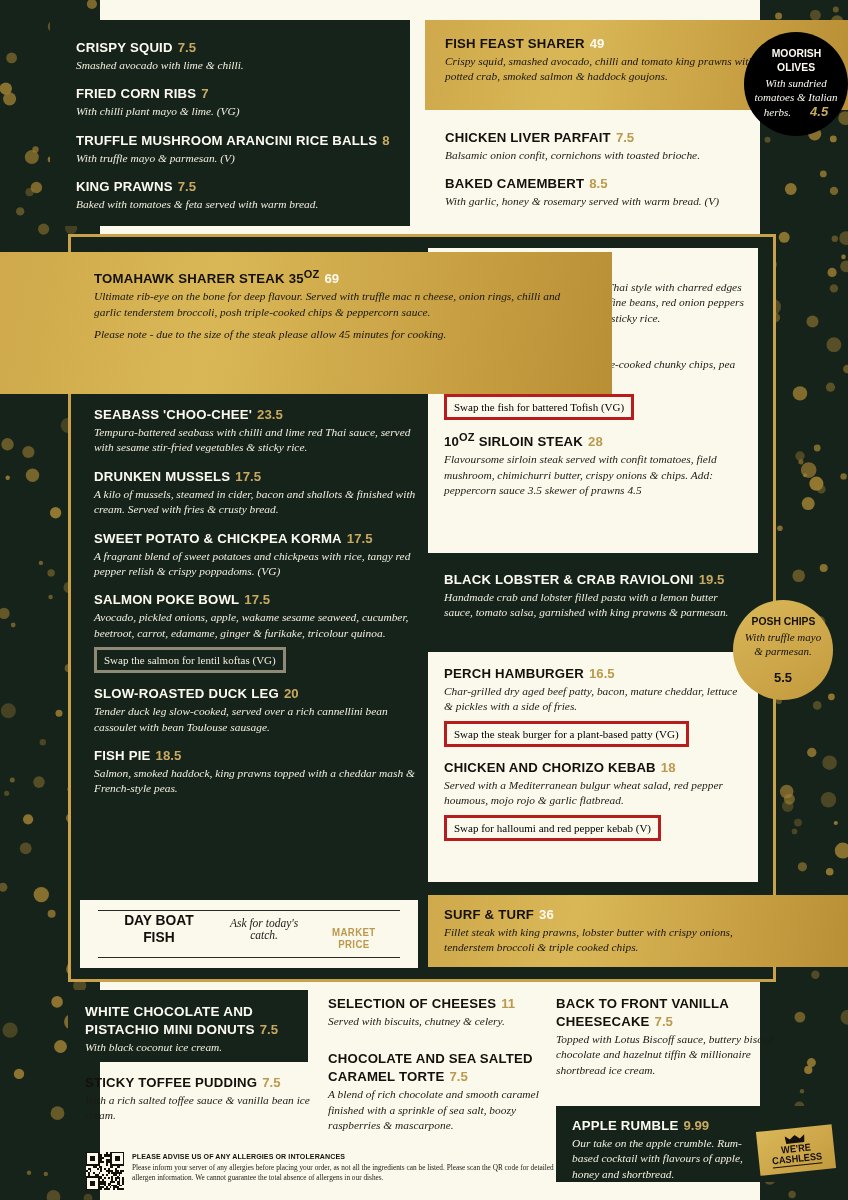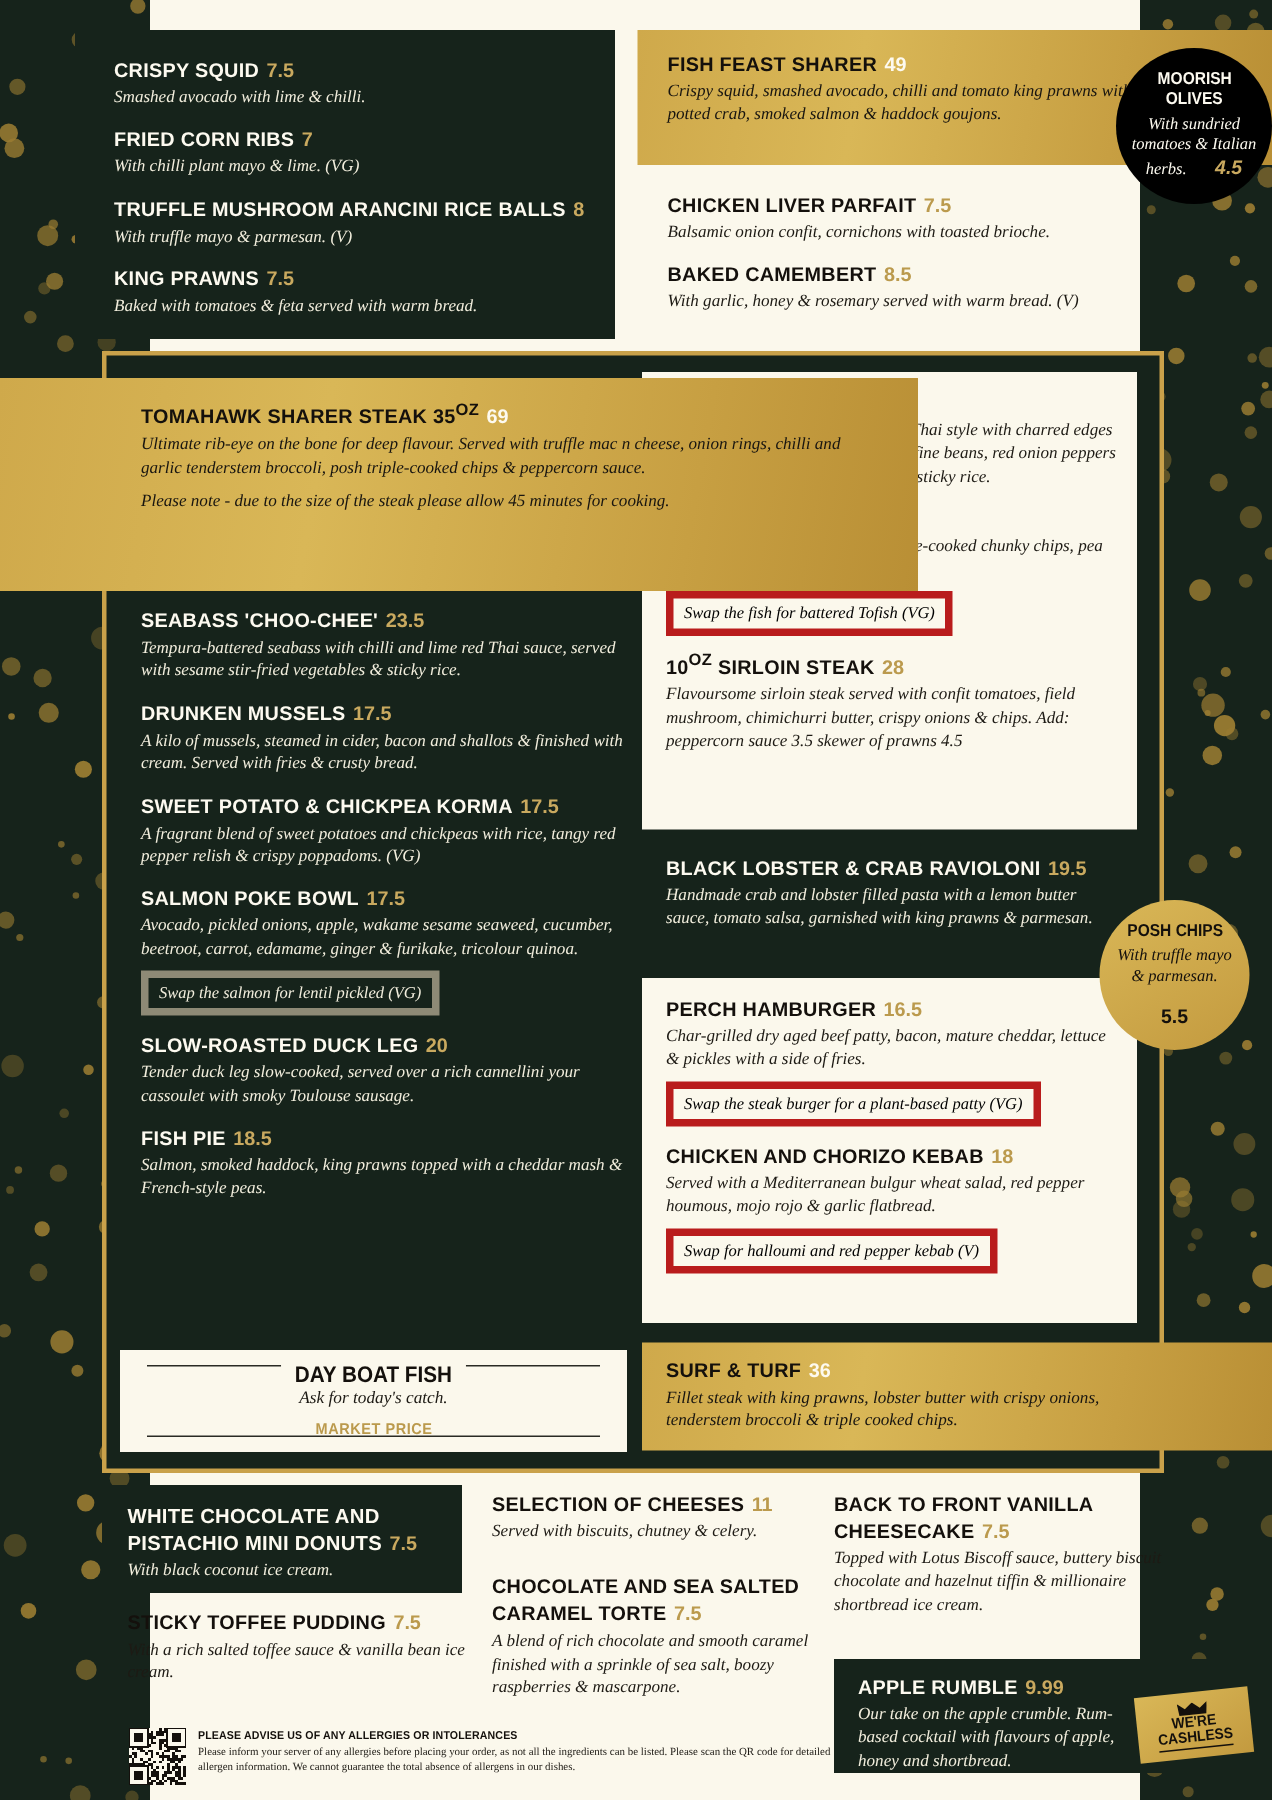--- a/index.html
+++ b/index.html
@@ -46,23 +46,22 @@
   }
   .sup { font-size: 11px; vertical-align: super; }
   .desc {
     font-family: "Liberation Serif", serif;
     font-style: italic;
     font-size: 11.4px;
     line-height: 1.35;
   }
   .swap {
     font-family: "Liberation Serif", serif;
-    font-style: italic;
     font-size: 11px;
-    border: 5px solid #b91c1c;
+    border: 3px solid #b91c1c;
     padding: 4px 7px;
     margin-top: 6px;
     display: inline-block;
   }
 
   
   .on-dark .dish-name { color: #fdfaf0; }
   .on-dark .desc { color: #f2eedd; }
   .on-dark .price { color: #c9a95f; }
   .on-dark .swap { color: #f2eedd; border-color: #8e8a76; }
@@ -160,21 +159,21 @@
     position: absolute; left: 428px; top: 895px; width: 420px; height: 72px;
     z-index: 6; padding: 10px 14px 0 16px;
   }
 
   .dayboat {
     position: absolute; left: 80px; top: 900px; width: 338px; height: 68px;
     background: #fbf8ec; z-index: 6; display:flex; align-items:center; justify-content:center;
   }
   .dayboat-inner {
     width: 302px; height: 48px; position: relative; text-align: center;
-    display: flex; flex-direction: column; align-items: center; justify-content: center;
+    display: flex; flex-direction: row; align-items: center; justify-content: center;
   }
   .dayboat-inner::before, .dayboat-inner::after {
     content: ""; position: absolute; left: 0; right: 0; height: 1px; background: #2a2a24;
   }
   .dayboat-inner::before { top: 0; }
   .dayboat-inner::after  { bottom: 0; }
   .db-title {
     font-family: "Liberation Sans", sans-serif; font-weight: bold; font-size: 15px;
     text-transform: uppercase; color: #14100c; background: #fbf8ec;
     padding: 0 10px; position: relative; top: -6px; transform: scaleX(.92);
@@ -487,25 +486,25 @@
     <span class="namewrap"><span class="dish-name">DRUNKEN MUSSELS</span><span class="price">17.5</span></span>
     <div class="desc">A kilo of mussels, steamed in cider, bacon and shallots &amp; finished with cream. Served with fries &amp; crusty bread.</div>
   </div>
   <div class="dish">
     <span class="namewrap"><span class="dish-name">SWEET POTATO &amp; CHICKPEA KORMA</span><span class="price">17.5</span></span>
     <div class="desc">A fragrant blend of sweet potatoes and chickpeas with rice, tangy red pepper relish &amp; crispy poppadoms. (VG)</div>
   </div>
   <div class="dish">
     <span class="namewrap"><span class="dish-name">SALMON POKE BOWL</span><span class="price">17.5</span></span>
     <div class="desc">Avocado, pickled onions, apple, wakame sesame seaweed, cucumber, beetroot, carrot, edamame, ginger &amp; furikake, tricolour quinoa.</div>
-    <div class="swap">Swap the salmon for lentil pickled (VG)</div>
+    <div class="swap">Swap the salmon for lentil koftas (VG)</div>
   </div>
   <div class="dish">
     <span class="namewrap"><span class="dish-name">SLOW-ROASTED DUCK LEG</span><span class="price">20</span></span>
-    <div class="desc">Tender duck leg slow-cooked, served over a rich cannellini your cassoulet with smoky Toulouse sausage.</div>
+    <div class="desc">Tender duck leg slow-cooked, served over a rich cannellini bean cassoulet with bean Toulouse sausage.</div>
   </div>
   <div class="dish">
     <span class="namewrap"><span class="dish-name">FISH PIE</span><span class="price">18.5</span></span>
     <div class="desc">Salmon, smoked haddock, king prawns topped with a cheddar mash &amp; French-style peas.</div>
   </div>
 </div>
 
 <div class="crying-box on-light">
   <div class="dish">
     <span class="namewrap"><span class="dish-name">CRYING BEEF</span><span class="price">25</span></span>

